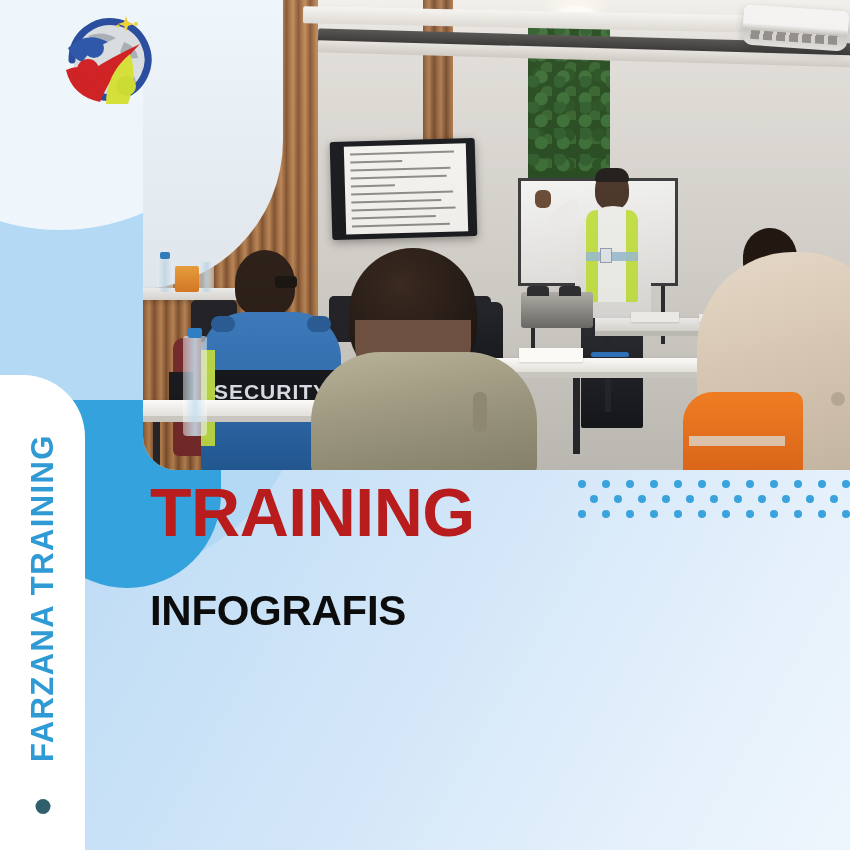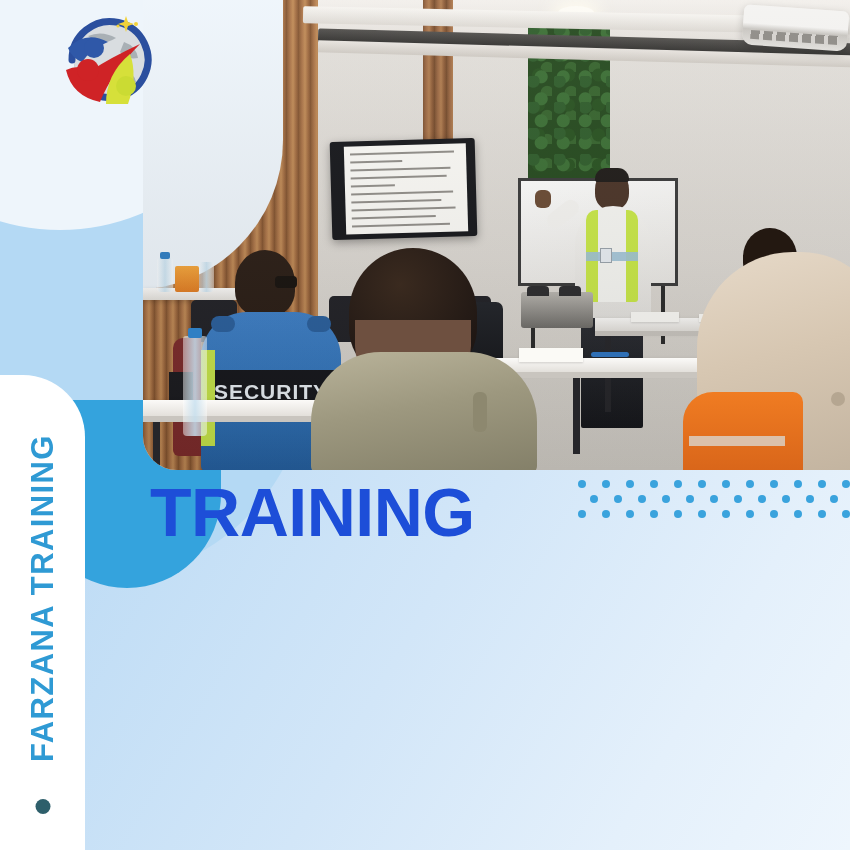--- a/index.html
+++ b/index.html
@@ -160,21 +160,21 @@
   .photo-tone{position:absolute;inset:0;
     background:linear-gradient(180deg,rgba(255,255,255,.06),rgba(0,0,0,.10));}
 
   
   .dots{position:absolute;left:578px;top:480px;width:268px;height:44px;}
   .dot{position:absolute;width:8px;height:8px;border-radius:50%;background:#3aa3dd;}
 
   
   .title{
     position:absolute;left:150px;top:478px;
-    font-size:68px;font-weight:bold;letter-spacing:-0.5px;color:#1d4ed8;
+    font-size:68px;font-weight:bold;letter-spacing:-0.5px;color:#b91c1c;
     line-height:1;
   }
   .subtitle{
     position:absolute;left:150px;top:590px;
     font-size:42px;font-weight:bold;letter-spacing:-0.3px;color:#0c0c0c;
     line-height:1;
   }
 </style>
 </head>
 <body>
@@ -392,14 +392,15 @@
       <div class="dot" style="left: 120px; top: 30px; background: rgb(58, 163, 221);"></div>
       <div class="dot" style="left: 144px; top: 30px; background: rgb(58, 163, 221);"></div>
       <div class="dot" style="left: 168px; top: 30px; background: rgb(58, 163, 221);"></div>
       <div class="dot" style="left: 192px; top: 30px; background: rgb(58, 163, 221);"></div>
       <div class="dot" style="left: 216px; top: 30px; background: rgb(58, 163, 221);"></div>
       <div class="dot" style="left: 240px; top: 30px; background: rgb(58, 163, 221);"></div>
       <div class="dot" style="left: 264px; top: 30px; background: rgb(58, 163, 221);"></div>
     </div>
 
   <div class="title">TRAINING</div>
+  <div class="subtitle">INFOGRAFIS</div>
 
 </div>
 
 </body></html>

